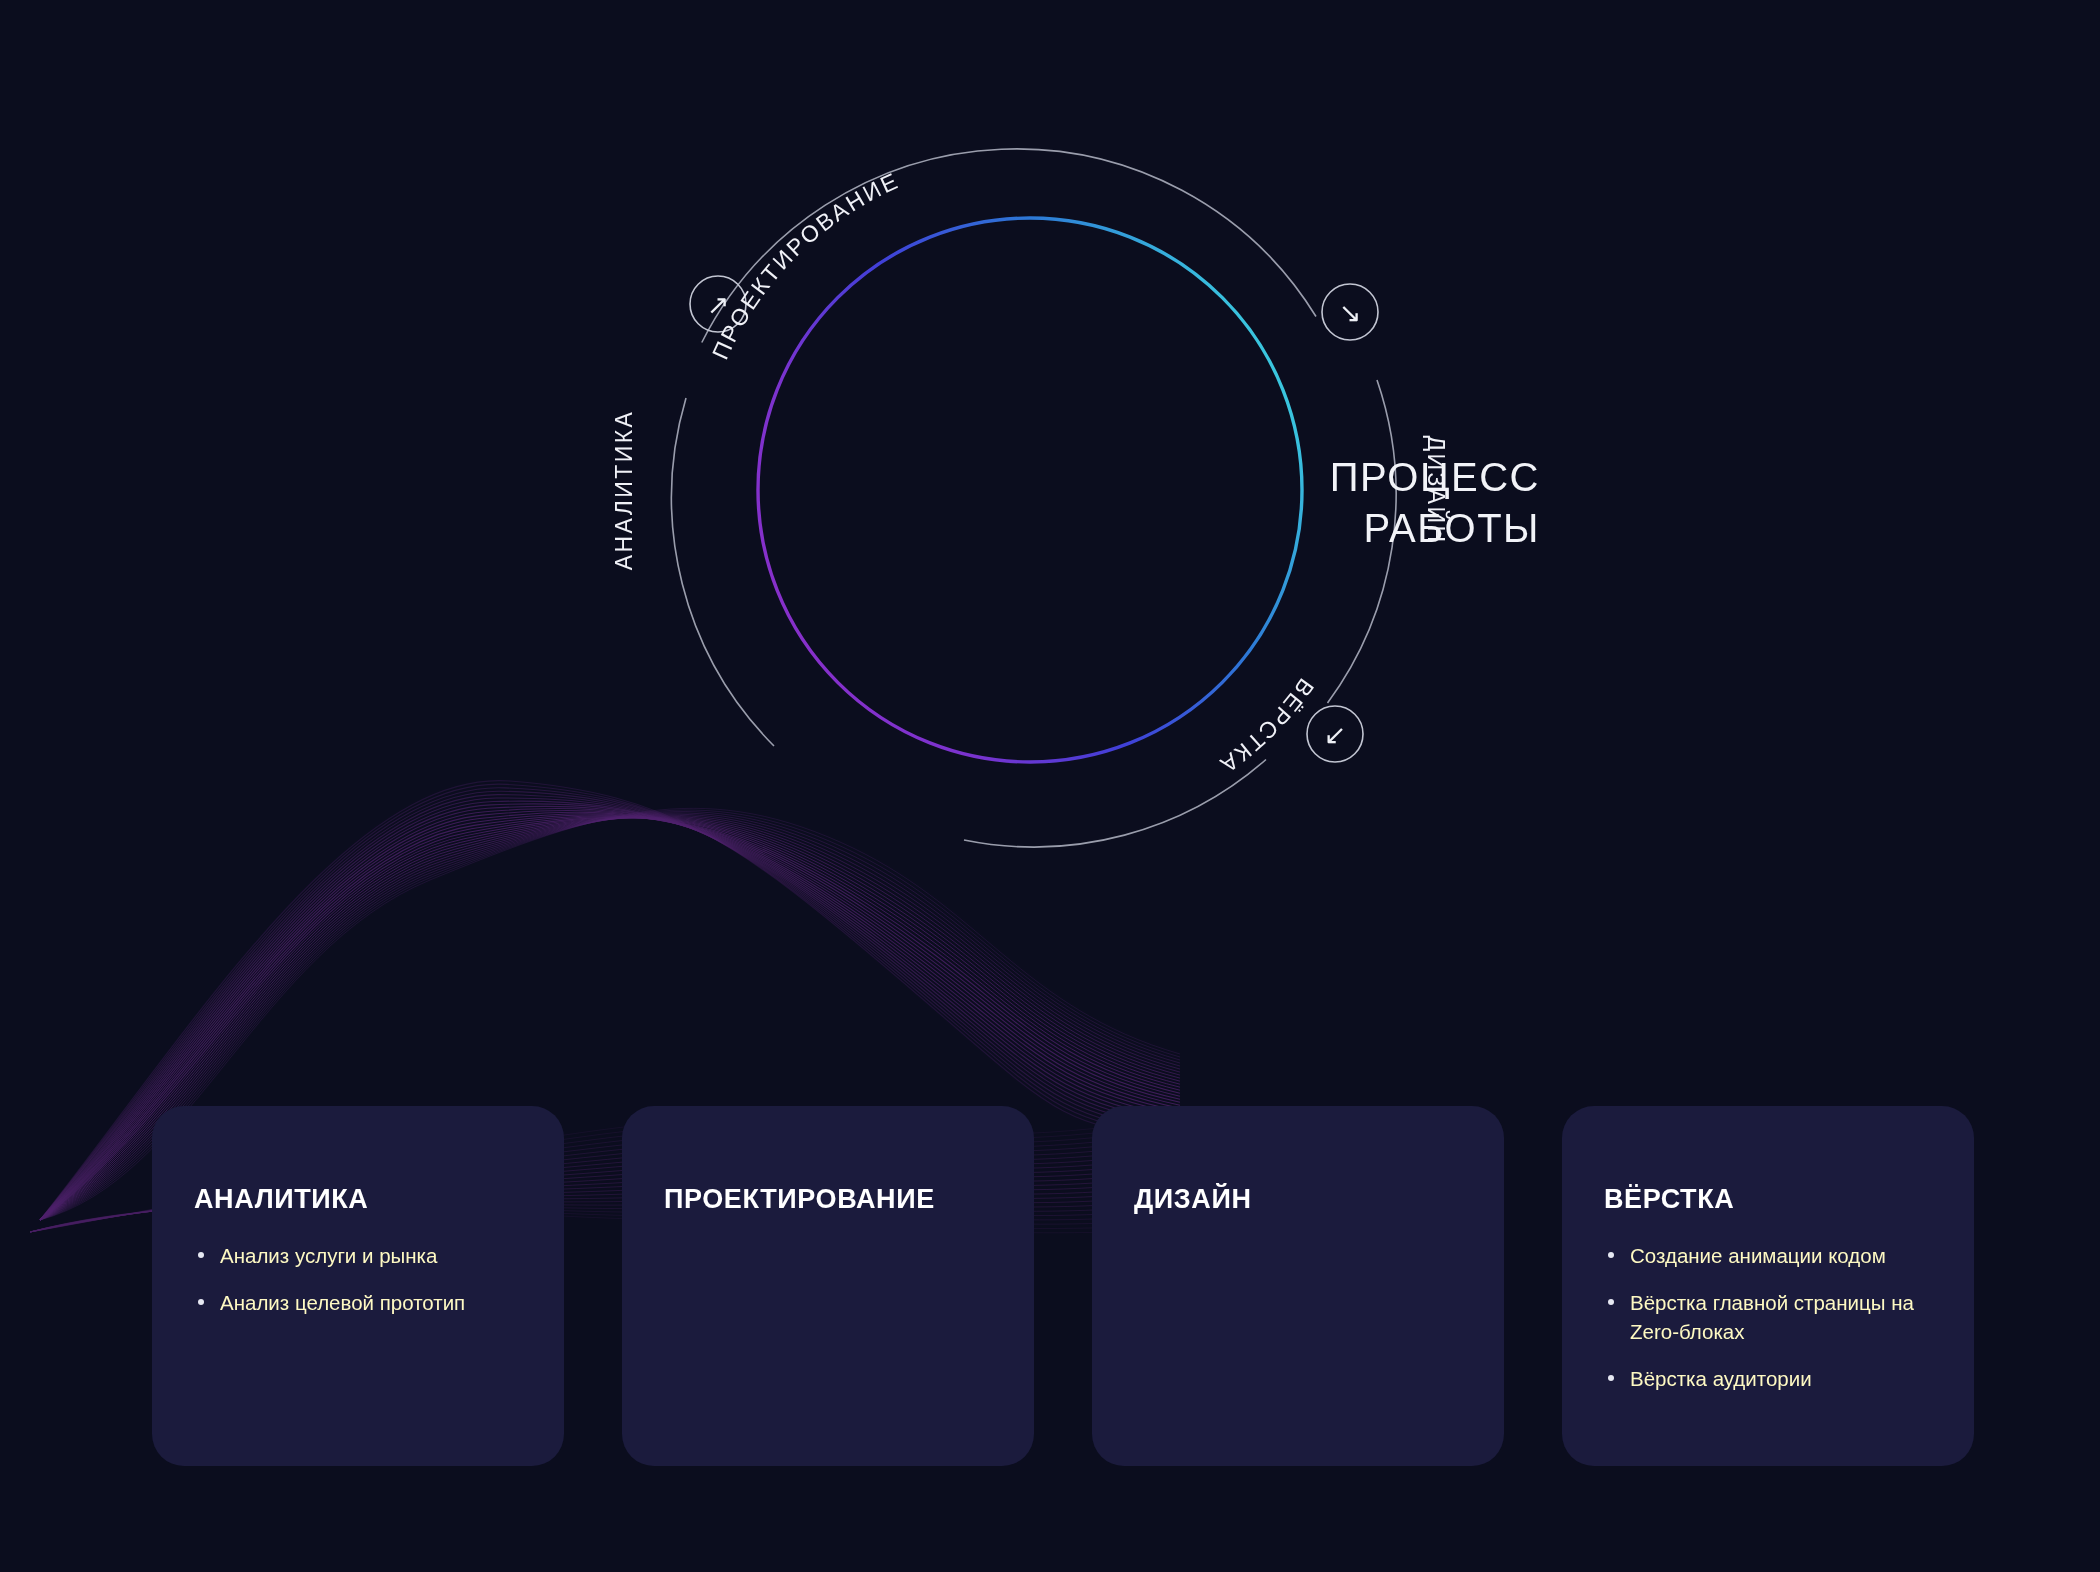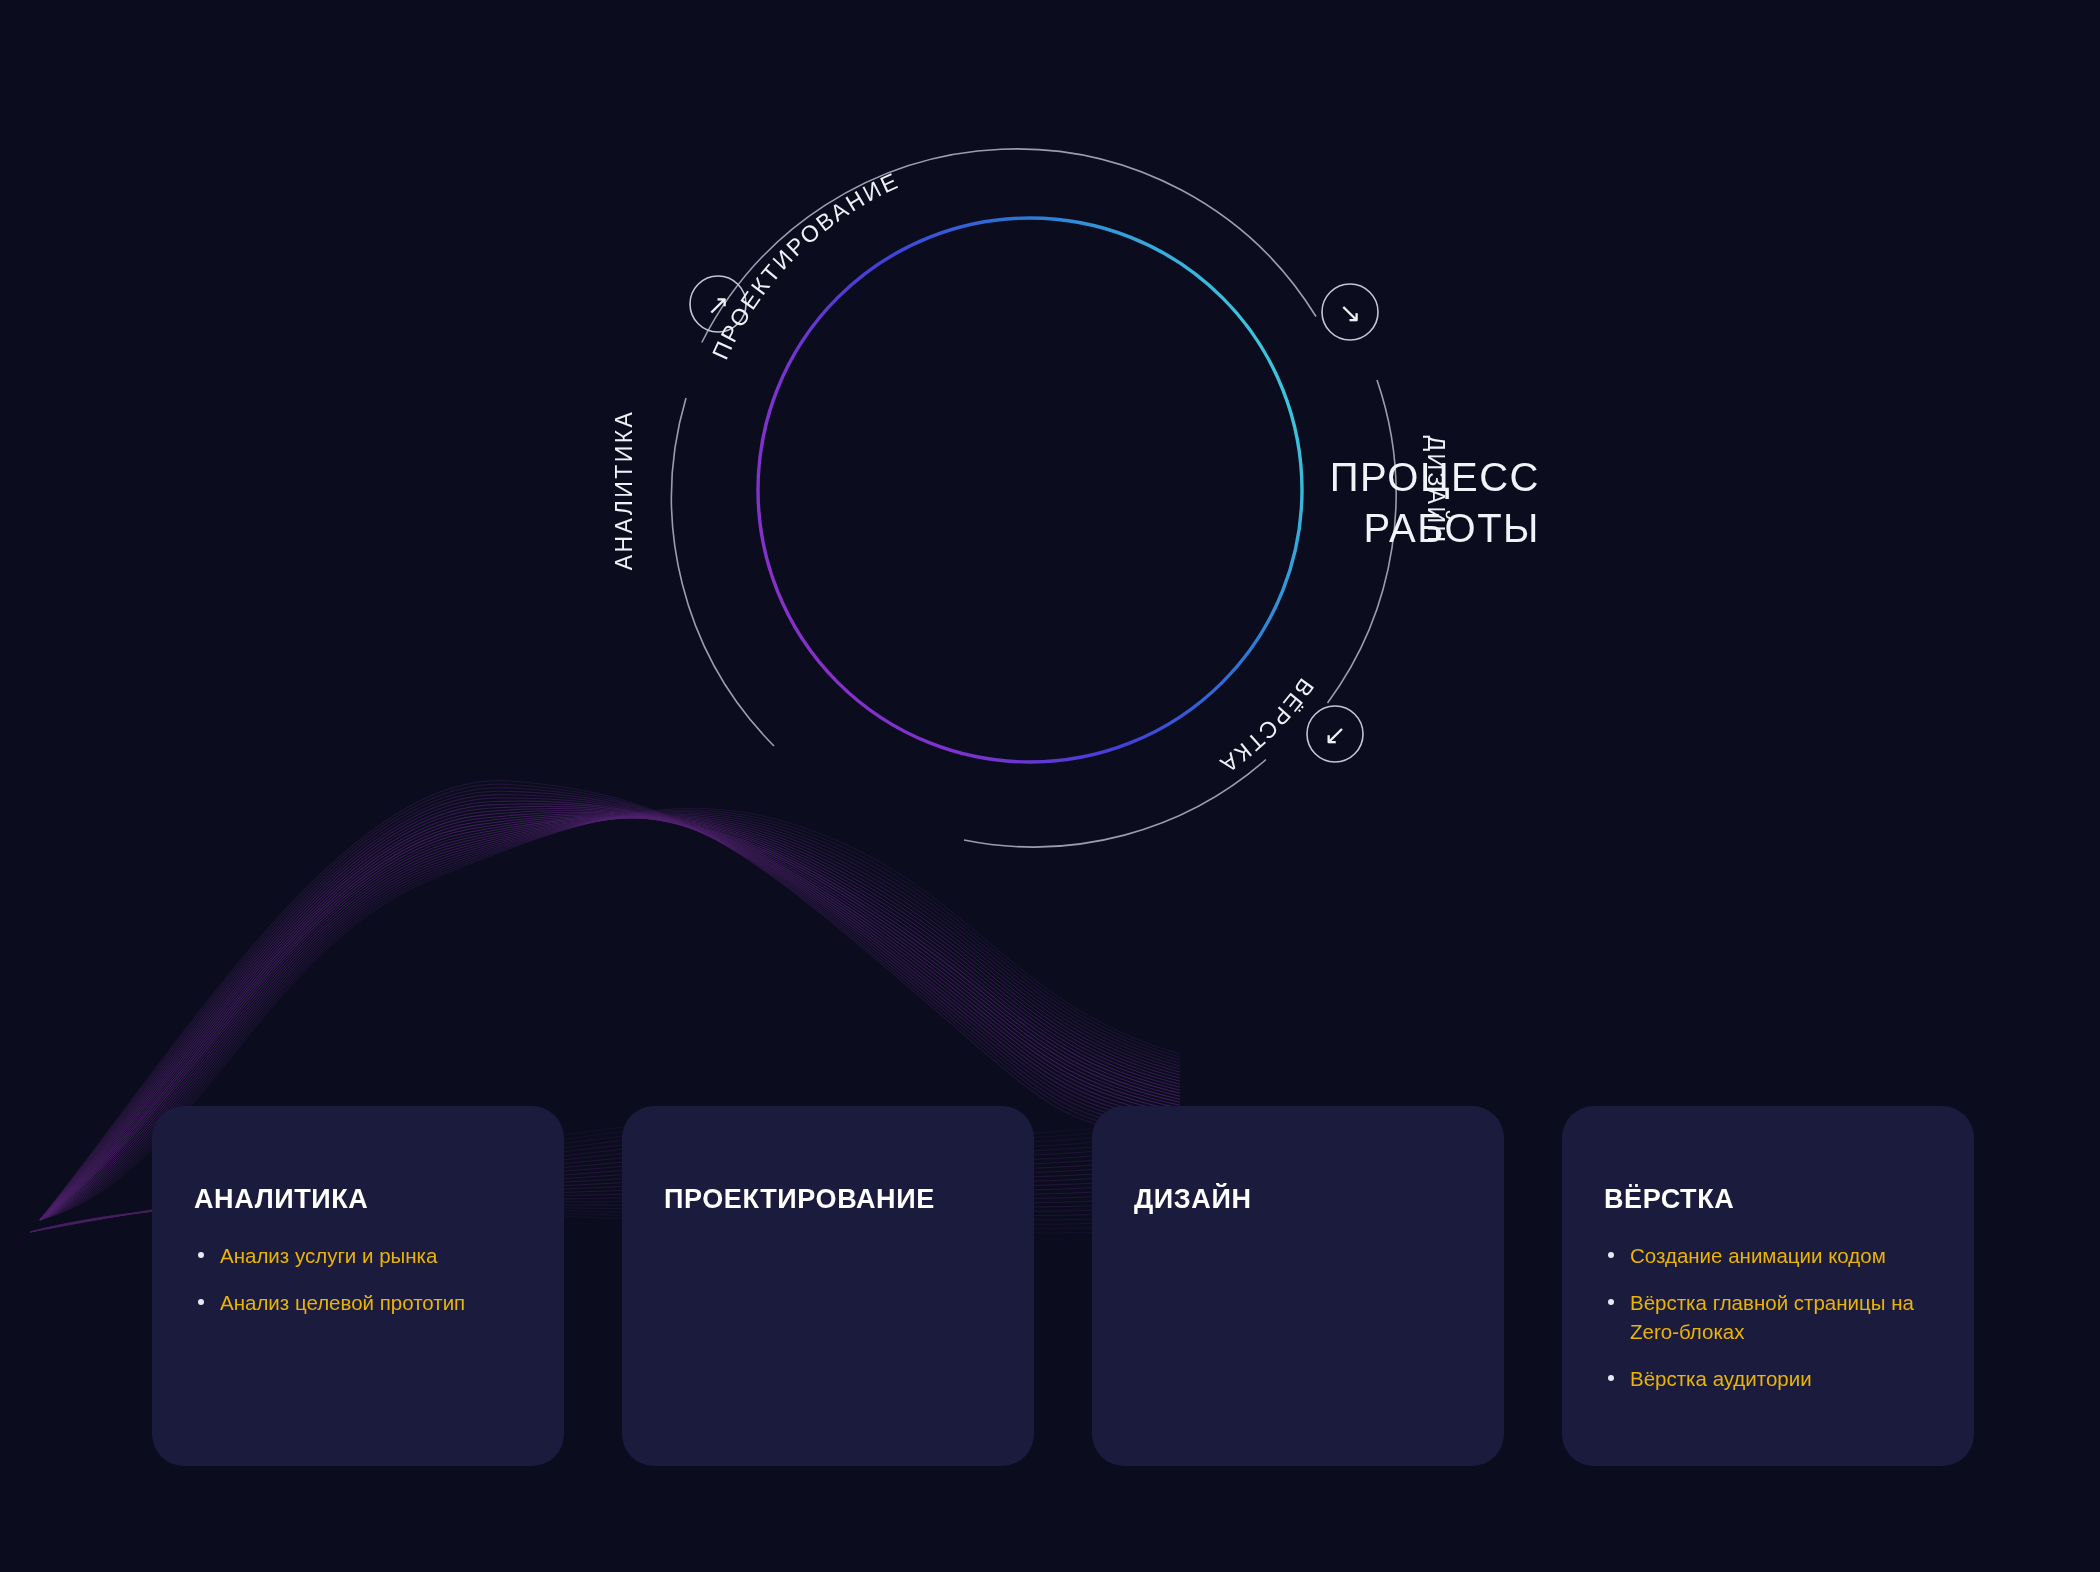--- a/index.html
+++ b/index.html
@@ -60,21 +60,21 @@
   .card-title {
     color:#ffffff;
     font-size:27px;
     font-weight:700;
     letter-spacing:0.6px;
     margin-bottom:26px;
   }
   .card-list { list-style:none; }
   .card-list li {
     position:relative;
-    color:#eab308;
+    color:#fef9c3;
     font-size:20.5px;
     line-height:1.42;
     padding-left:26px;
     margin-bottom:18px;
   }
   .card-list li::before {
     content:"";
     position:absolute;
     left:4px; top:11px;
     width:6px; height:6px;

